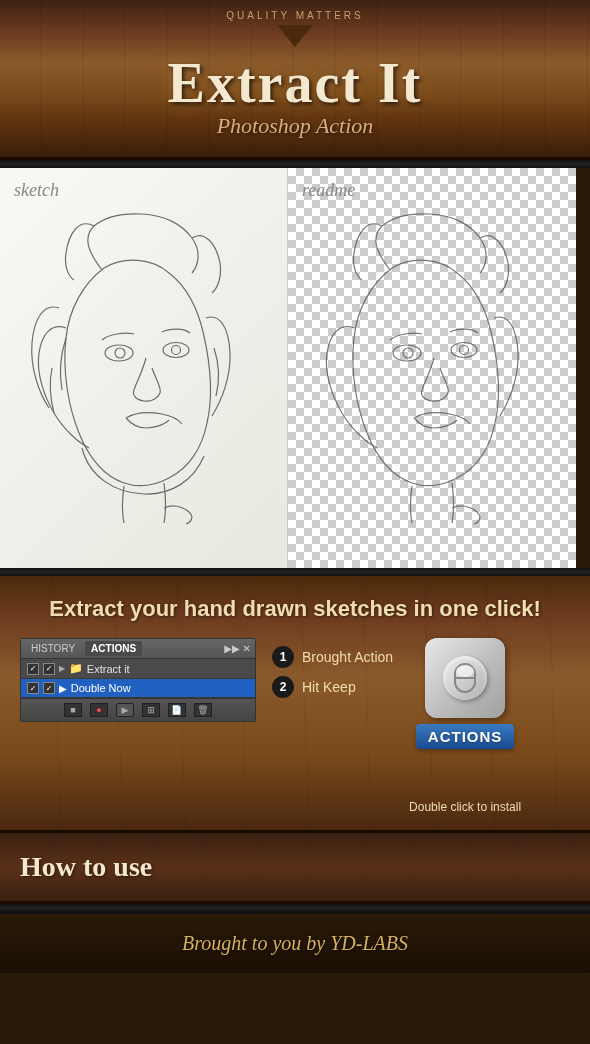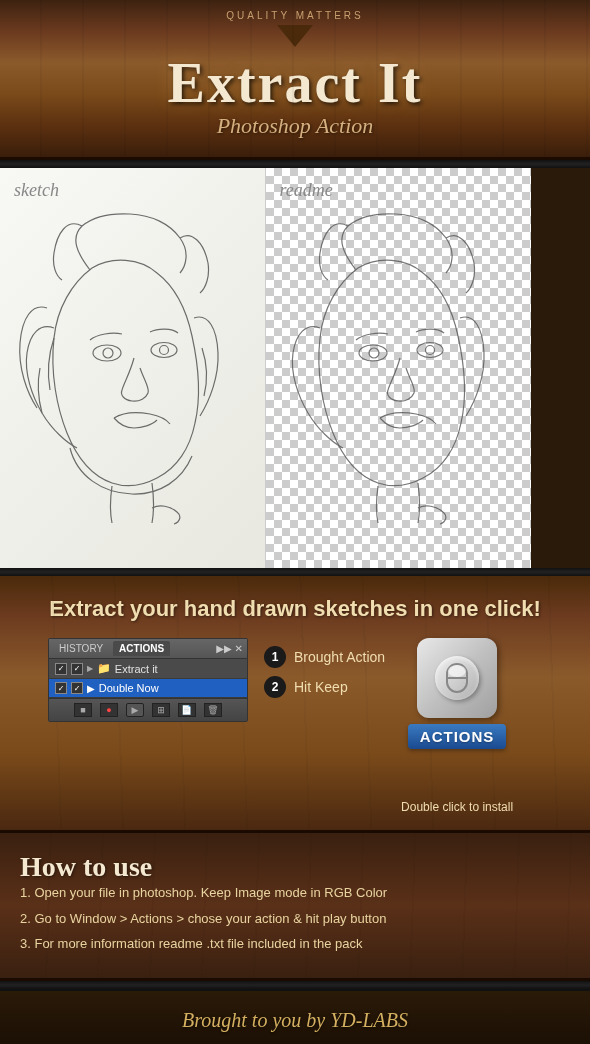--- a/index.html
+++ b/index.html
@@ -71,21 +71,21 @@
 
     
     .dark-bar {
       height: 8px;
       background: linear-gradient(180deg, #111 0%, #222 50%, #111 100%);
     }
 
     
     .preview-section {
       background: #c2410c;
-      width: 531px;
+      width: 576px;
       height: 400px;
       display: flex;
       position: relative;
       overflow: hidden;
     }
     .sketch-half {
       width: 50%;
       height: 100%;
       background: linear-gradient(135deg, #f8f8f5 0%, #e8e8e0 100%);
       position: relative;
@@ -155,24 +155,23 @@
       gap: 16px;
       position: relative;
       z-index: 1;
     }
 
     
     .ps-panel {
       background: #4a4a4a;
       border: 1px solid #333;
       border-radius: 2px;
-      width: 200px;
+      width: 236px;
       flex-shrink: 0;
       font-size: 11px;
-      margin-left: 28px;
     }
     .ps-panel-header {
       background: linear-gradient(180deg, #666 0%, #555 100%);
       display: flex;
       align-items: center;
       padding: 2px 4px;
       gap: 4px;
       border-bottom: 1px solid #333;
     }
     .ps-tab {
@@ -552,24 +551,19 @@
         </div>
       </div>
       <div class="actions-badge">ACTIONS</div>
       <div class="install-label">Double click to install</div>
     </div>
   </div>
 </div>
 
 <div class="howto-section">
   <div class="howto-title">How to use</div>
-  <ul class="howto-list">
-    <li>1. Open your file in photoshop. Keep Image mode in RGB Color</li>
-    <li>2. Go to Window &gt; Actions &gt; chose your action &amp; hit play button</li>
-    <li>3. For more information readme .txt file included in the pack</li>
-  </ul>
 </div>
 
 <div class="dark-bar"></div>
 
 <div class="footer">
   <div class="footer-text">Brought to you by YD-LABS</div>
 </div>
 
 </body></html>

